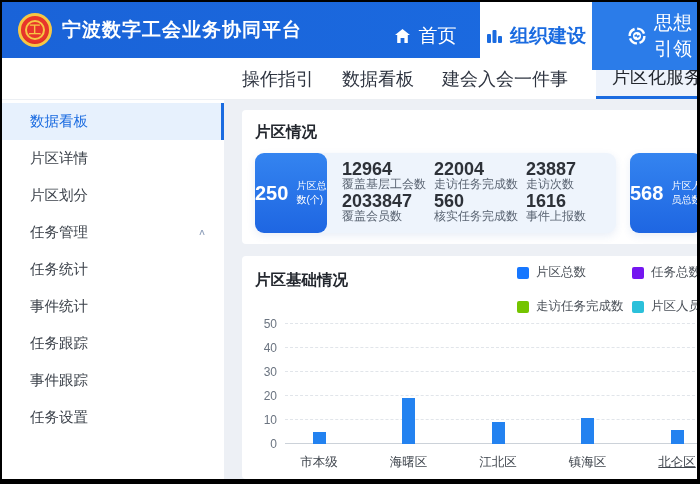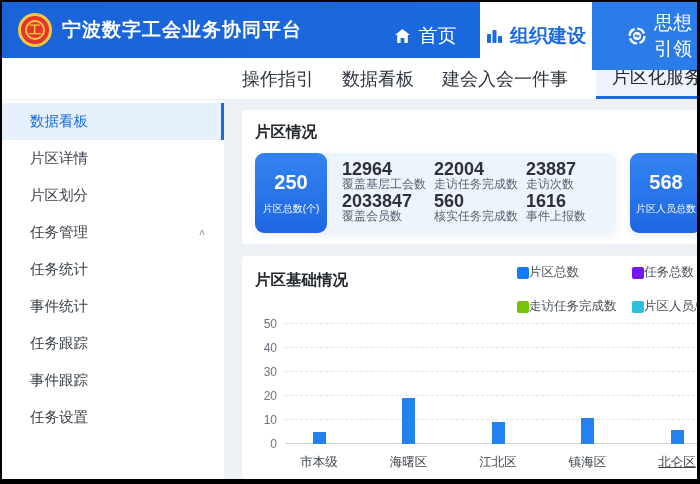--- a/index.html
+++ b/index.html
@@ -33,34 +33,34 @@
   .side-item.active { background:#e7f1fd; color:#1a6be0; border-right:3px solid #1a6be0; }
   .side-chevron { color:#93a3bd; font-size:11px; transform:scaleY(.8); }
 
   .content { flex:1 1 auto; padding:10px 0 0 18px; overflow:visible; }
   .card { background:#fff; border-radius:4px; width:480px; }
   .overview-card { height:134px; padding:12px 12px 0 13px; position:relative; }
   .card-title { font-size:15.5px; font-weight:bold; color:#23272e; }
 
   .stat-groups { display:flex; margin-top:10px; }
   .stat-group { background:#eef4fc; border-radius:9px; height:80px; display:flex; box-shadow:0 3px 8px rgba(40,90,180,.10); flex:0 0 auto; }
-  .stat-hl { width:72px; height:80px; border-radius:9px; background:linear-gradient(180deg,#3484f0,#1e66e2); color:#fff; display:flex; flex-direction:column; align-items:center; justify-content:center; gap:8px; flex:0 0 auto; }
+  .stat-hl { width:72px; height:80px; border-radius:9px; background:linear-gradient(180deg,#3484f0,#1e66e2); color:#fff; display:flex; flex-direction:row; align-items:center; justify-content:center; gap:8px; flex:0 0 auto; }
   .stat-hl-value { font-size:20px; font-weight:bold; }
   .stat-hl-label { font-size:10px; }
   .stat-grid { display:grid; grid-auto-flow:column; grid-template-rows:1fr 1fr; padding:8px 0 8px 15px; column-gap:2px; }
   .stat-cell { width:90px; display:flex; flex-direction:column; justify-content:center; }
   .stat-value { font-size:18px; font-weight:bold; color:#2d3138; line-height:15px; }
   .stat-label { font-size:12px; color:#5a6472; line-height:15px; }
   .stat-group.g2 { margin-left:14px; width:340px; }
 
   
   .chart-card { margin-top:12px; height:223px; position:relative; }
   .chart-card .card-title { position:absolute; left:13px; top:14px; }
   .legend { position:absolute; left:275px; top:8px; display:grid; grid-template-columns:115px 160px; row-gap:17px; }
-  .legend-item { display:flex; align-items:center; font-size:12.5px; color:#4a5058; white-space:nowrap; cursor:pointer; }
+  .legend-item { display:flex; align-items:center; gap:7px; font-size:12.5px; color:#4a5058; white-space:nowrap; cursor:pointer; }
   .legend-swatch { width:12px; height:12px; border-radius:2px; flex:0 0 auto; }
 
   .plot { position:absolute; left:43px; top:68px; width:420px; height:120px; }
   .gridline { position:absolute; left:0; right:0; height:0; border-top:1px dashed #e1e5ea; }
   .gridline.zero { border-top:1px solid #ccd2d9; }
   .ytick { position:absolute; left:-36px; width:28px; text-align:right; font-size:12px; color:#6b7480; }
   .bar { position:absolute; bottom:0; width:13px; background:#2382f0; }
   .xlabel { position:absolute; top:130px; transform:translateX(-50%); font-size:12.5px; color:#3f454d; white-space:nowrap; }
 </style>
 </head>

